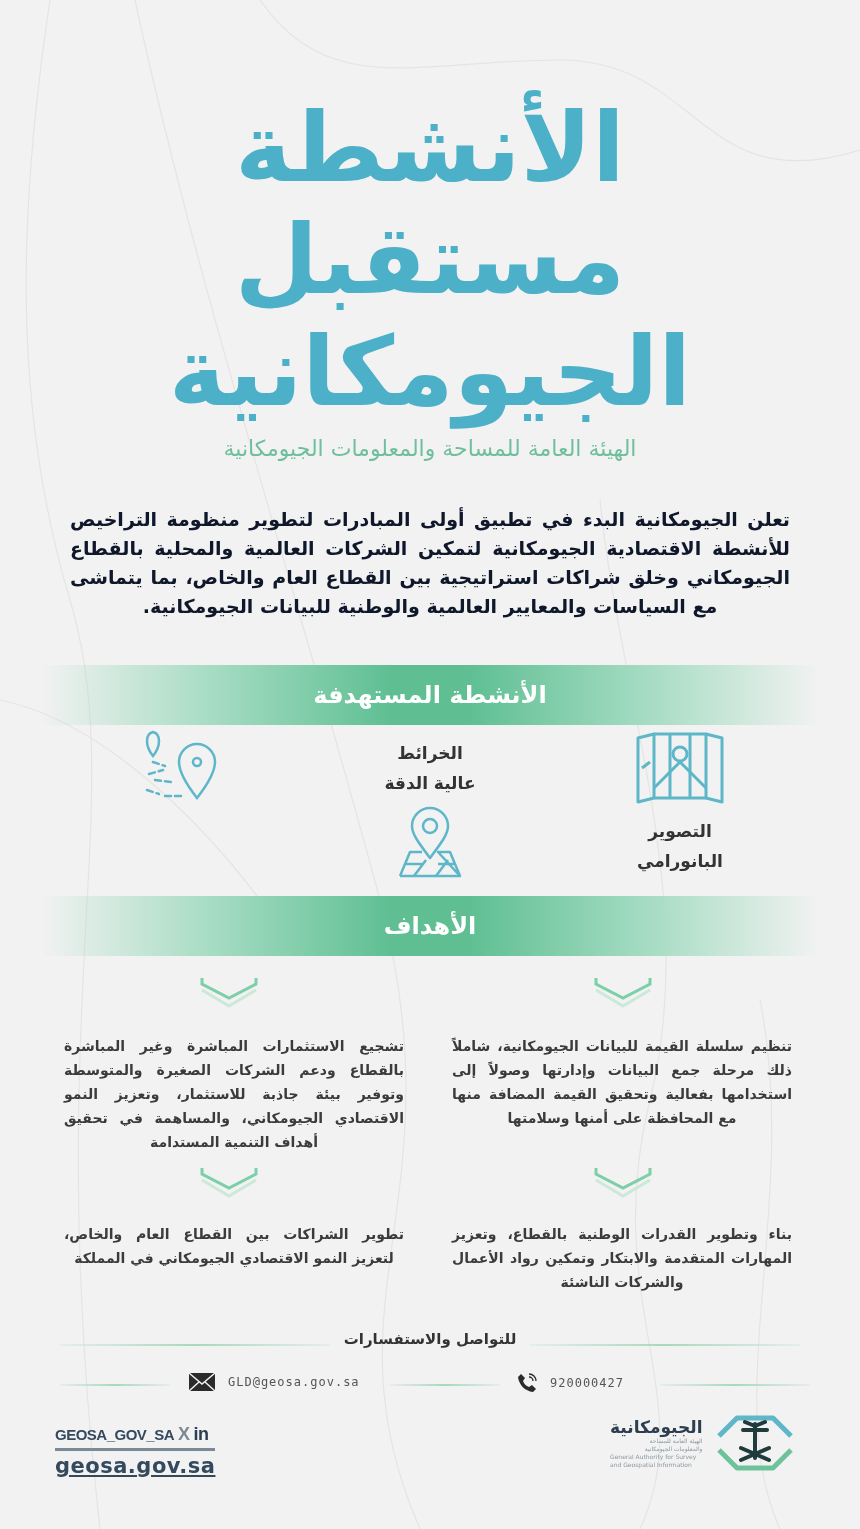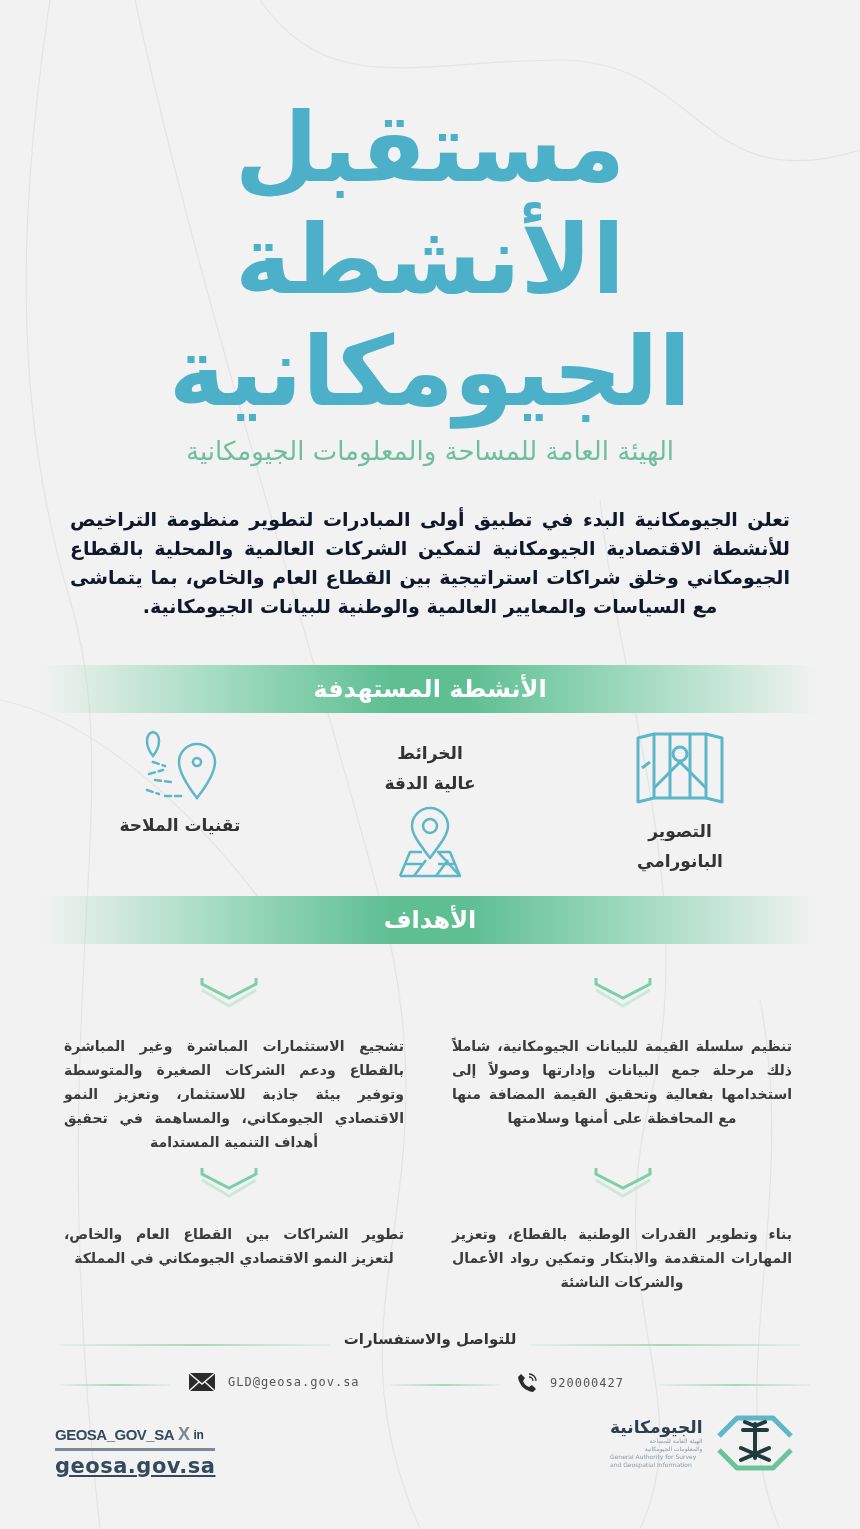--- a/index.html
+++ b/index.html
@@ -16,31 +16,31 @@
   .title {
     position: absolute; left: 0; width: 860px; top: 92px;
     text-align: center; color: #4bb0c8; font-weight: bold;
     font-size: 96px; line-height: 112px;
     font-family: "DejaVu Sans", sans-serif;
   }
   .title div { height: 112px; }
 
   .subtitle {
     position: absolute; top: 436px; left: 0; width: 860px; text-align: center;
-    color: #6fbf9c; font-size: 26px;
+    color: #6fbf9c; font-size: 22px;
   }
 
   .intro {
     position: absolute; top: 505px; left: 70px; width: 720px;
     text-align: justify; text-align-last: center;
     font-size: 19px; line-height: 29px; color: #0f172a; font-weight: bold;
   }
 
   .band {
-    position: absolute; left: 40px; width: 780px; height: 48px;
+    position: absolute; left: 40px; width: 780px; height: 60px;
     background: linear-gradient(to right, rgba(242,242,242,0) 0%, #a6dcc3 22%, #5fbf93 45%, #5fbf93 55%, #a6dcc3 78%, rgba(242,242,242,0) 100%);
     display: flex; align-items: center; justify-content: center;
   }
   .band span { color: #ffffff; font-size: 24px; font-weight: bold; }
 
   .activity { position: absolute; text-align: center; color: #333; font-weight: bold; font-size: 17px; line-height: 30px; }
   .activity svg { display: block; margin: 0 auto; }
 
   .chev { position: absolute; }
   .goal {
@@ -53,21 +53,21 @@
     font-size: 15px; font-weight: bold; color: #333;
   }
   .hline { position: absolute; height: 2px; background: linear-gradient(to right, rgba(180,220,200,0.2), #a8d8be, rgba(180,220,200,0.2)); }
 
   .contact-item { position: absolute; top: 1372px; display: flex; align-items: center; direction: ltr; gap: 12px; }
   .contact-item span { font-family: "DejaVu Sans Mono", monospace; font-size: 12px; color: #555; letter-spacing: 1px; }
 
   .social { position: absolute; left: 55px; top: 1424px; direction: ltr; }
   .social .handle { font-family: "Liberation Sans", sans-serif; font-weight: bold; font-size: 15px; color: #34495e; display: flex; align-items: center; gap: 4px; letter-spacing: -0.5px; }
   .social .handle .x { color: #7d8a96; font-size: 18px; }
-  .social .handle .in { color: #2c3e50; font-size: 12px; }
+  .social .handle .in { color: #2c3e50; font-size: 18px; }
   .social .rule { width: 160px; height: 3px; background: #7d8a96; margin: 3px 0 3px; }
   .social .site { font-family: "DejaVu Sans", sans-serif; font-size: 21px; color: #34495e; font-weight: bold; letter-spacing: 0.5px; text-decoration: underline; }
 
   .logo { position: absolute; left: 610px; top: 1408px; display: flex; align-items: center; gap: 12px; direction: ltr; }
   .logo .txt { text-align: right; direction: rtl; }
   .logo .txt .ar { font-size: 17px; font-weight: bold; color: #2c3e50; }
   .logo .txt .small { font-size: 6px; color: #8a9aa3; line-height: 8px; }
 </style>
 </head>
 <body>
@@ -77,22 +77,22 @@
     <path d="M50 0 C 20 200, 10 400, 70 600 S 40 1000, 100 1529"></path>
     <path d="M135 0 C 200 300, 300 600, 380 900 S 320 1300, 420 1529"></path>
     <path d="M260 0 C 330 100, 420 60, 560 60 S 700 200, 860 150"></path>
     <path d="M600 500 C 620 700, 700 900, 650 1100 S 700 1400, 640 1529"></path>
     <path d="M0 700 C 100 720, 200 820, 260 900"></path>
     <path d="M760 1000 C 800 1200, 720 1400, 780 1529"></path>
   </g>
 </svg>
 
 <div class="title">
+  <div>الأنشطة</div>
   <div>مستقبل</div>
-  <div>الأنشطة</div>
   <div>الجيومكانية</div>
 </div>
 
 <div class="subtitle">الهيئة العامة للمساحة والمعلومات الجيومكانية</div>
 
 <p class="intro">تعلن الجيومكانية البدء في تطبيق أولى المبادرات لتطوير منظومة التراخيص للأنشطة الاقتصادية الجيومكانية لتمكين الشركات العالمية والمحلية بالقطاع الجيومكاني وخلق شراكات استراتيجية بين القطاع العام والخاص، بما يتماشى مع السياسات والمعايير العالمية والوطنية للبيانات الجيومكانية.</p>
 
 <div class="band" style="top:665px;">
   <span>الأنشطة المستهدفة</span>
 </div>
@@ -128,21 +128,20 @@
 
 <div class="activity" style="left:90px; top:728px; width:180px;">
   <svg width="90" height="74" viewBox="0 0 90 74">
     <g fill="none" stroke="#5eb6c9" stroke-width="2.5" stroke-linecap="round">
       <path d="M18 28 C 10 18, 10 6, 18 4 C 26 6, 26 18, 18 28 Z"></path>
       <path d="M62 70 C 48 52, 44 42, 44 34 A18 18 0 0 1 80 34 C 80 42, 76 52, 62 70 Z"></path>
       <circle cx="62" cy="34" r="4"></circle>
       <path d="M18 34 L30 38 M14 46 L28 42 M20 52 L36 54 M12 62 L24 66 M30 68 L46 68" stroke-dasharray="6 4"></path>
     </g>
   </svg>
-  <div style="margin-top:8px;">تقنيات الملاحة</div>
 </div>
 
 <div class="band" style="top:896px;">
   <span>الأهداف</span>
 </div>
 
 <svg class="chev" style="left:590px; top:972px;" width="66" height="42" viewBox="0 0 66 42">
   <path d="M6 6 L6 12 L33 26 L60 12 L60 6" fill="none" stroke="#7ccfa8" stroke-width="3"></path>
   <path d="M6 18 L33 34 L60 18" fill="none" stroke="#cbe9d9" stroke-width="3"></path>
 </svg>

